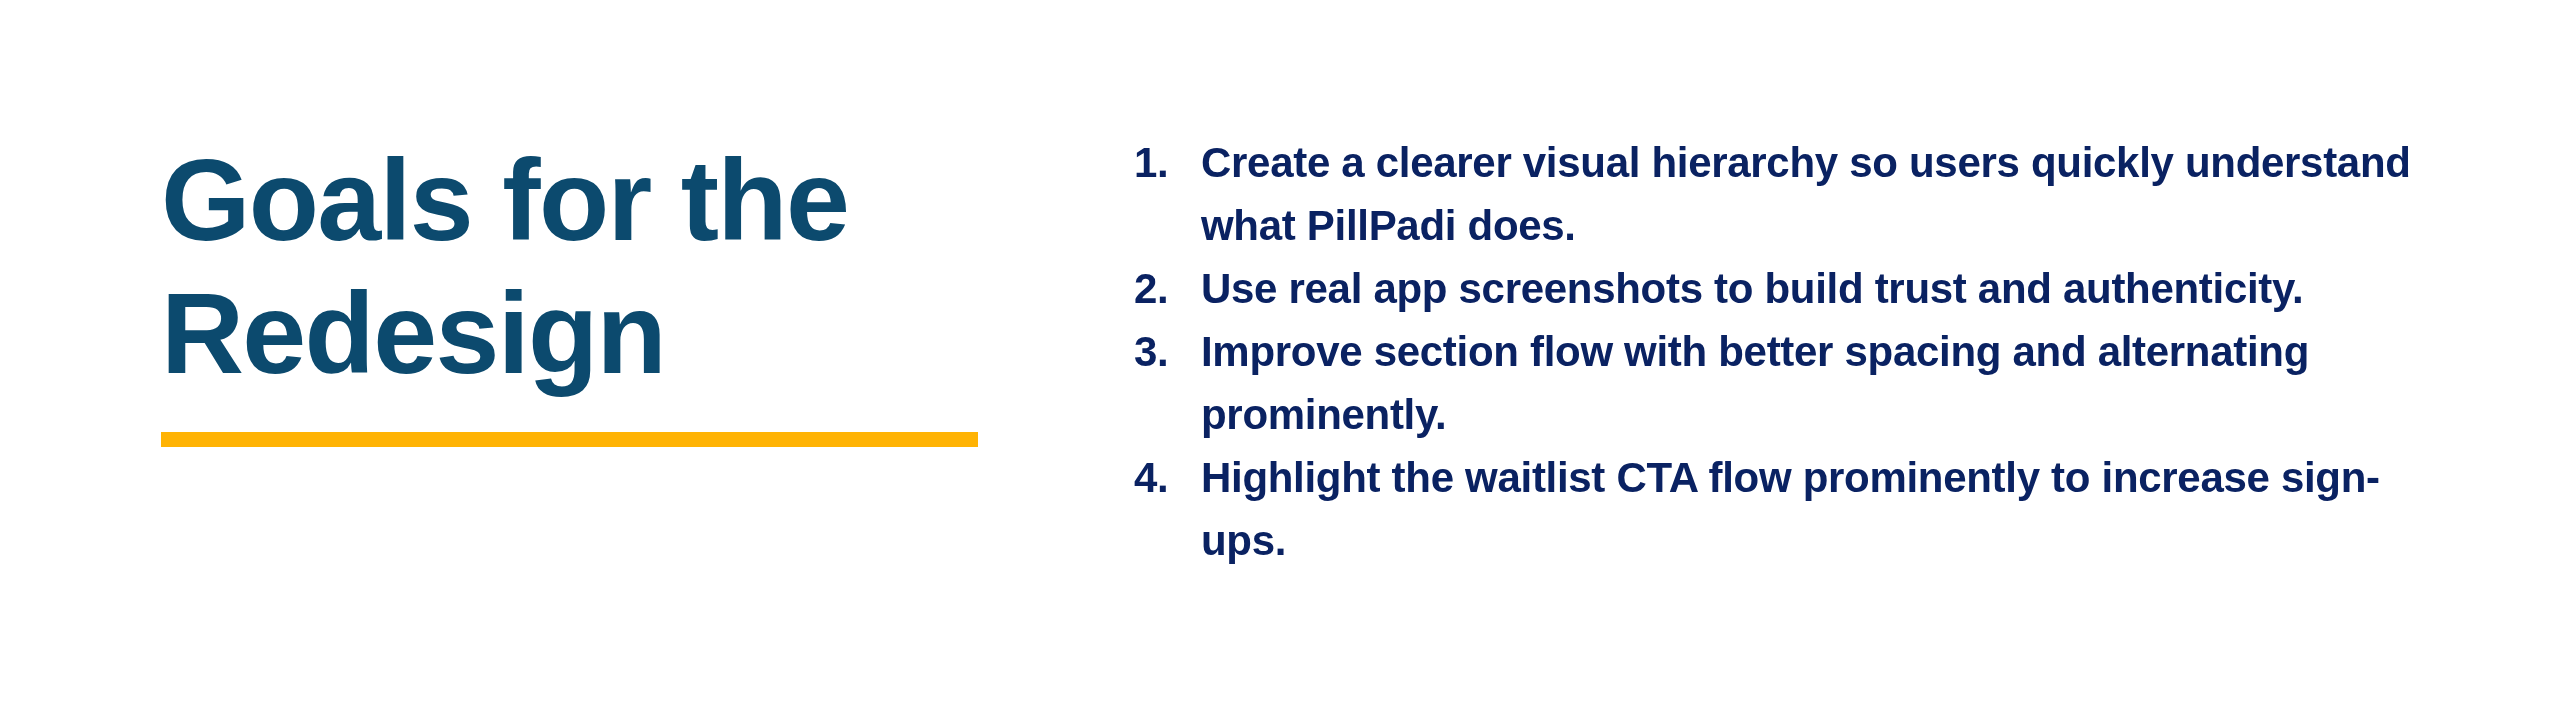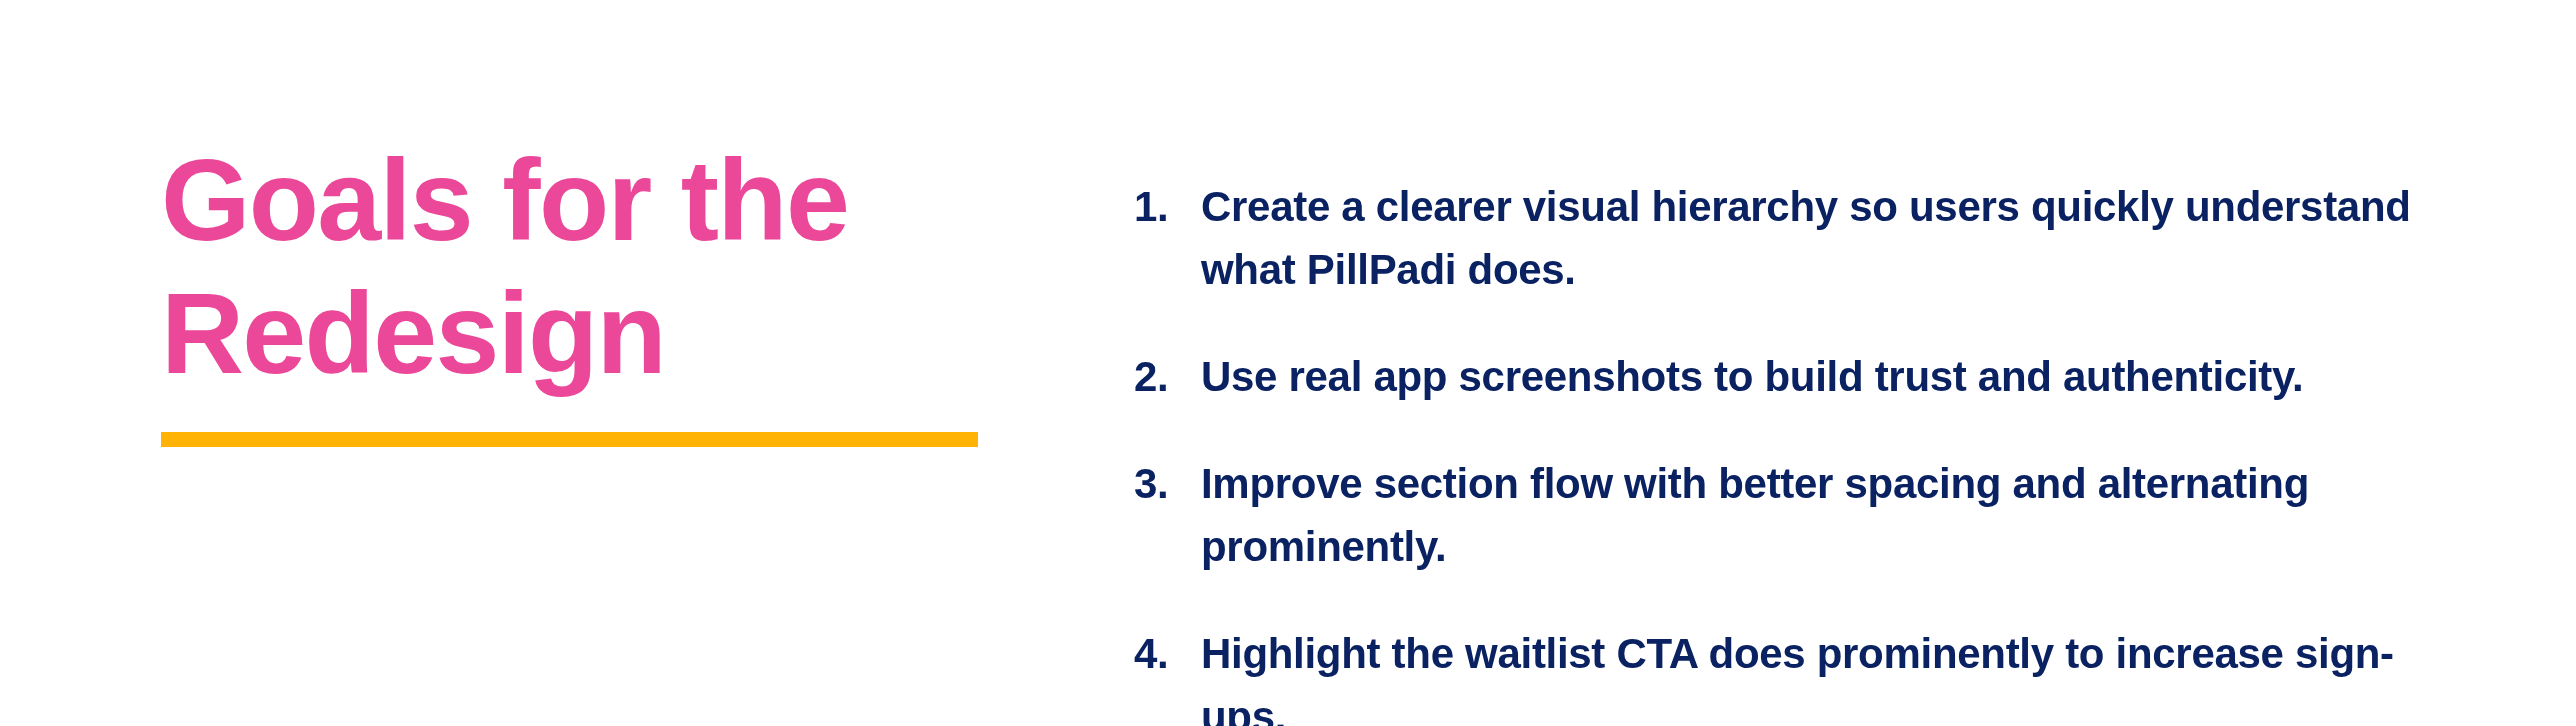--- a/index.html
+++ b/index.html
@@ -31,21 +31,21 @@
     width: 872px;
   }
 
   .slide-title {
     margin: 0;
     font-family: "Liberation Sans", sans-serif;
     font-size: 115px;
     font-weight: 700;
     line-height: 1.16;
     letter-spacing: -1.7px;
-    color: #ec4899;
+    color: #0c4a6e;
     white-space: pre-line;
   }
 
   .title-rule {
     margin-top: 31px;
     width: 817px;
     height: 15.4px;
     background: #FFB304;
   }
 
@@ -79,21 +79,20 @@
     top: 0;
     width: 56px;
     text-align: left;
     font-size: 42px;
     font-weight: 600;
     color: #0A2262;
   }
 
   .goal-text {
     display: block;
-    margin-top: 44px;
   }
 </style>
 </head>
 <body>
 
 <div class="slide">
 
   <div class="title-block">
     <h1 class="slide-title">Goals for the
 Redesign</h1>
@@ -113,20 +112,20 @@
         <span class="goal-text">Use real app screenshots to build trust and authenticity.</span>
       </li>
 
       <li class="goal-item">
         <span class="goal-marker">3.</span>
         <span class="goal-text">Improve section flow with better spacing and alternating prominently.</span>
       </li>
 
       <li class="goal-item">
         <span class="goal-marker">4.</span>
-        <span class="goal-text">Highlight the waitlist CTA does prominently to increase sign-ups.</span>
+        <span class="goal-text">Highlight the waitlist CTA flow prominently to increase sign-ups.</span>
       </li>
 
     </ol>
   </div>
 
 </div>
 
 
 </body></html>

